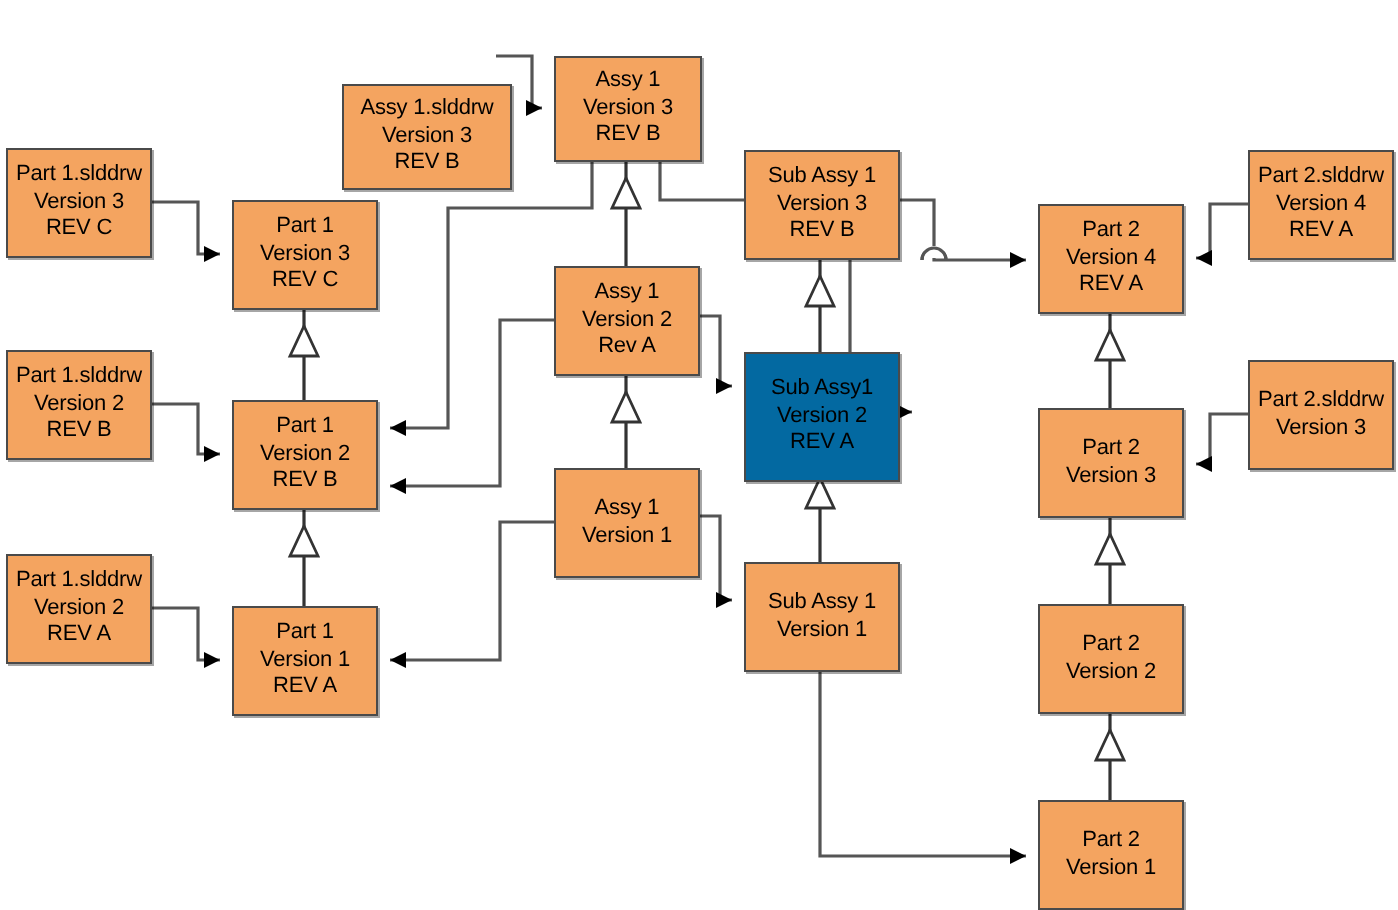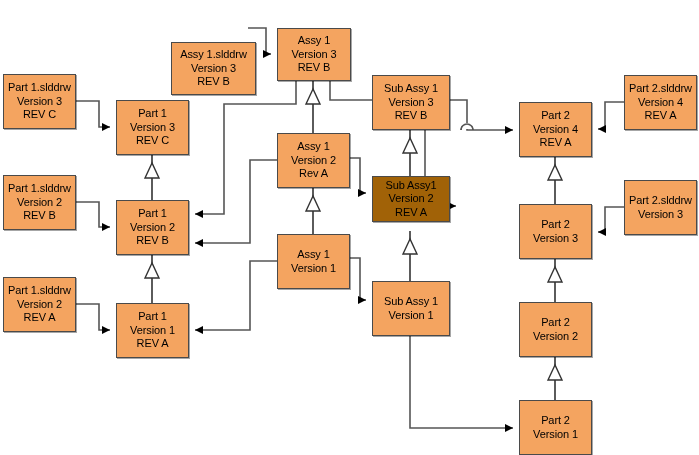--- a/index.html
+++ b/index.html
@@ -190,21 +190,21 @@
       <div class="node" style="left: 277px; top: 133px; width: 73px; height: 55px; background: rgb(244, 164, 96); border-color: rgb(74, 74, 74);">
         <span class="line">Assy 1</span>
         <span class="line">Version 2</span>
         <span class="line">Rev A</span>
       </div>
       <div class="node" style="left: 3px; top: 175px; width: 73px; height: 55px; background: rgb(244, 164, 96); border-color: rgb(74, 74, 74);">
         <span class="line">Part 1.slddrw</span>
         <span class="line">Version 2</span>
         <span class="line">REV B</span>
       </div>
-      <div class="node" style="left: 372px; top: 176px; width: 78px; height: 46px; background: #a16207; border-color: rgb(74, 74, 74);">
+      <div class="node" style="left: 372px; top: 176px; width: 78px; height: 65px; background: #0369a1; border-color: rgb(74, 74, 74);">
         <span class="line">Sub Assy1</span>
         <span class="line">Version 2</span>
         <span class="line">REV A</span>
       </div>
       <div class="node" style="left: 624px; top: 180px; width: 73px; height: 55px; background: rgb(244, 164, 96); border-color: rgb(74, 74, 74);">
         <span class="line">Part 2.slddrw</span>
         <span class="line">Version 3</span>
       </div>
       <div class="node" style="left: 116px; top: 200px; width: 73px; height: 55px; background: rgb(244, 164, 96); border-color: rgb(74, 74, 74);">
         <span class="line">Part 1</span>

